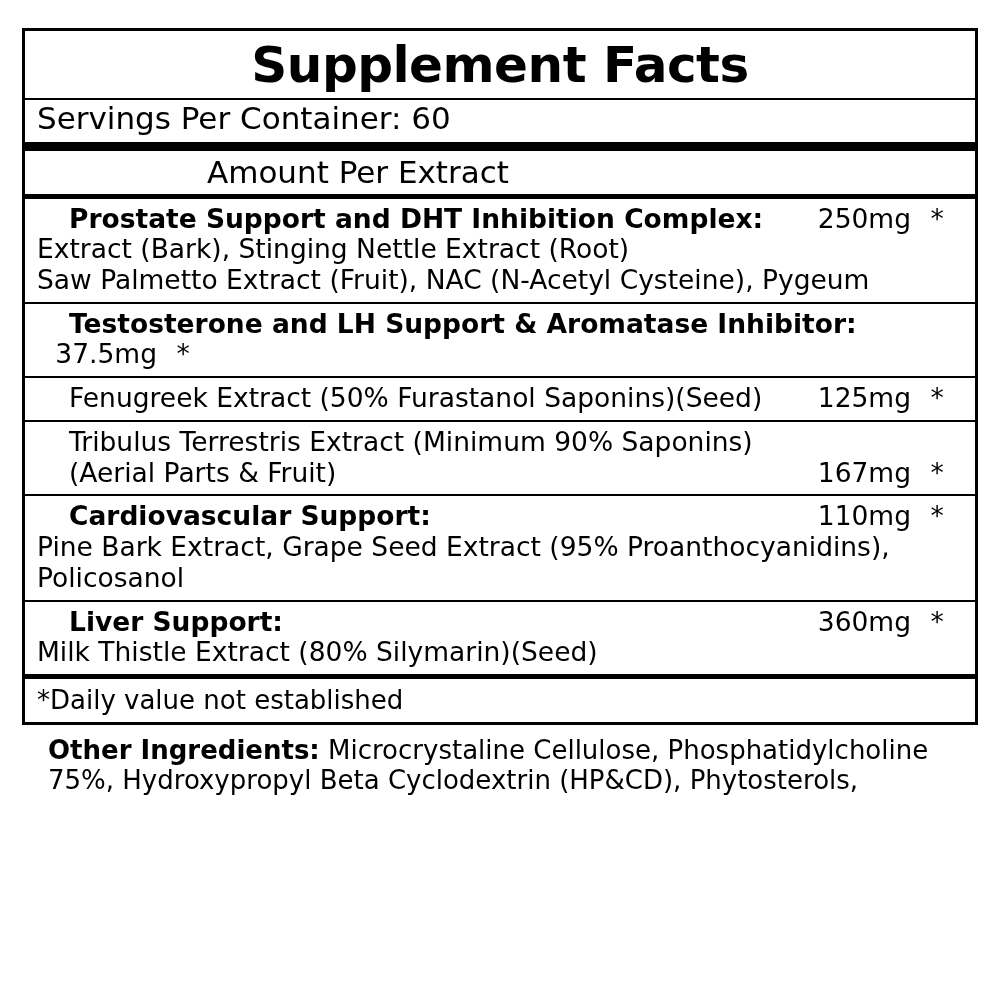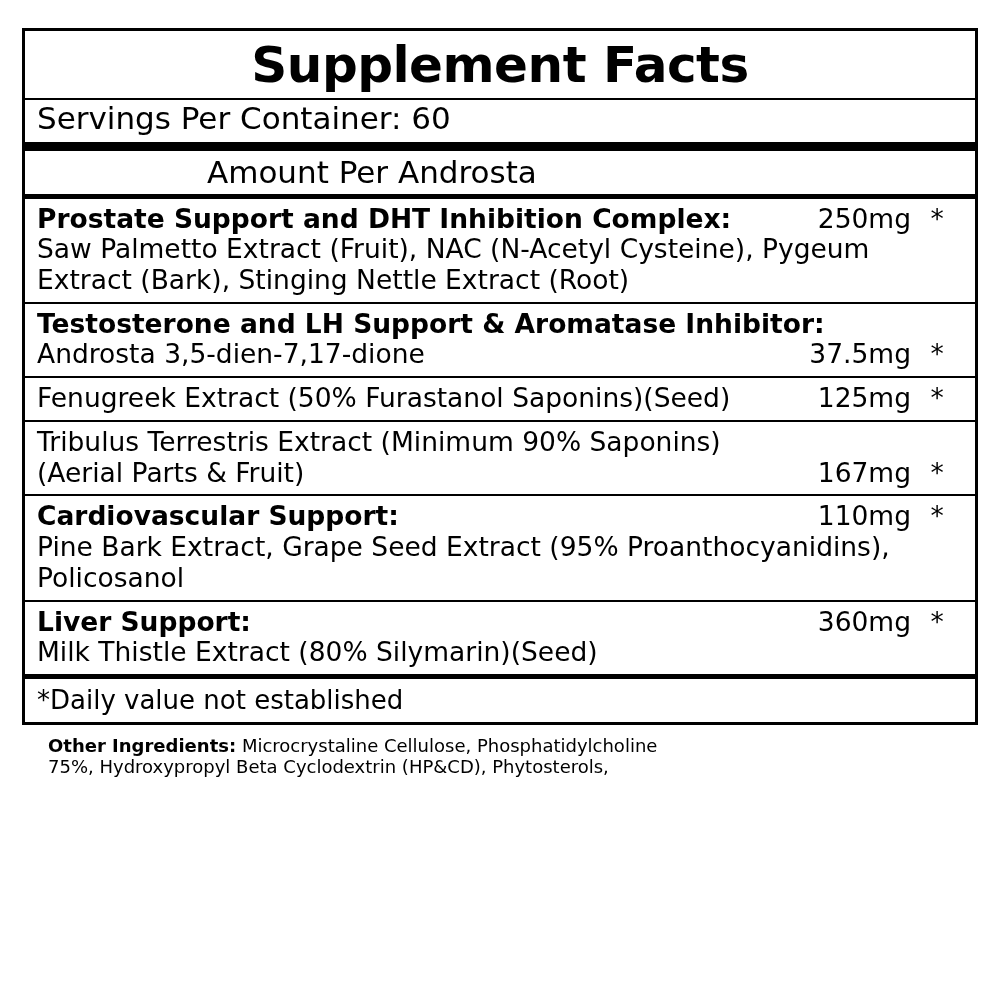--- a/index.html
+++ b/index.html
@@ -69,20 +69,21 @@
   }
   .ing-line {
     display: flex;
     align-items: baseline;
     font-size: 26.5px;
     line-height: 1.16;
   }
   .ing-name {
     flex: 1 1 auto;
     padding-right: 8px;
+    margin-left: 32px;
   }
   .ing-name.bold {
     font-weight: 700;
   }
   .ing-amt {
     flex: 0 0 auto;
     width: 120px;
     text-align: right;
     white-space: nowrap;
   }
@@ -94,21 +95,21 @@
   }
   .ing-sub {
     font-size: 26.5px;
     line-height: 1.16;
   }
   .footnote {
     font-size: 26px;
     padding: 6px 12px 7px 12px;
   }
   .other {
-    font-size: 18px;
+    font-size: 26px;
     line-height: 1.17;
     padding: 10px 26px 0 26px;
   }
   .other b {
     font-weight: 700;
   }
 </style>
 </head>
 <body>
 
@@ -119,43 +120,42 @@
 
     <div class="rule-thin"></div>
 
     <div class="serving-row">
       <span>Servings Per Container: 60</span>
     </div>
 
     <div class="rule-thick"></div>
 
     <div class="amount-row">
-      <span class="amount-label">Amount Per Androsta</span>
+      <span class="amount-label">Amount Per Extract</span>
     </div>
 
     <div class="rule-med"></div>
 
     <div class="ing-block">
       <div class="ing-line">
         <span class="ing-name bold">Prostate Support and DHT Inhibition Complex:</span>
         <span class="ing-amt">250mg</span>
         <span class="ing-dv">*</span>
       </div>
+      <div class="ing-sub">Extract (Bark), Stinging Nettle Extract (Root)</div>
       <div class="ing-sub">Saw Palmetto Extract (Fruit), NAC (N-Acetyl Cysteine), Pygeum</div>
-      <div class="ing-sub">Extract (Bark), Stinging Nettle Extract (Root)</div>
     </div>
 
     <div class="rule-thin"></div>
 
     <div class="ing-block">
       <div class="ing-line">
         <span class="ing-name bold">Testosterone and LH Support &amp; Aromatase Inhibitor:</span>
       </div>
       <div class="ing-line">
-        <span class="ing-name">Androsta 3,5-dien-7,17-dione</span>
         <span class="ing-amt">37.5mg</span>
         <span class="ing-dv">*</span>
       </div>
     </div>
 
     <div class="rule-thin"></div>
 
     <div class="ing-block">
       <div class="ing-line">
         <span class="ing-name">Fenugreek Extract (50% Furastanol Saponins)(Seed)</span>

